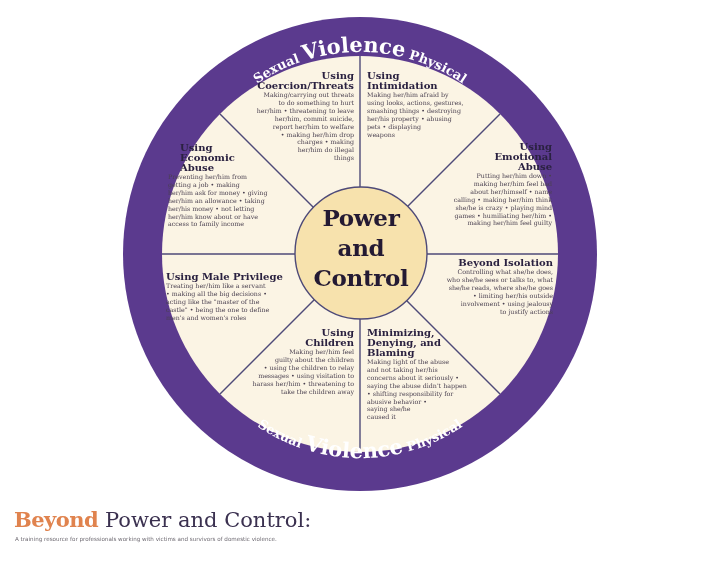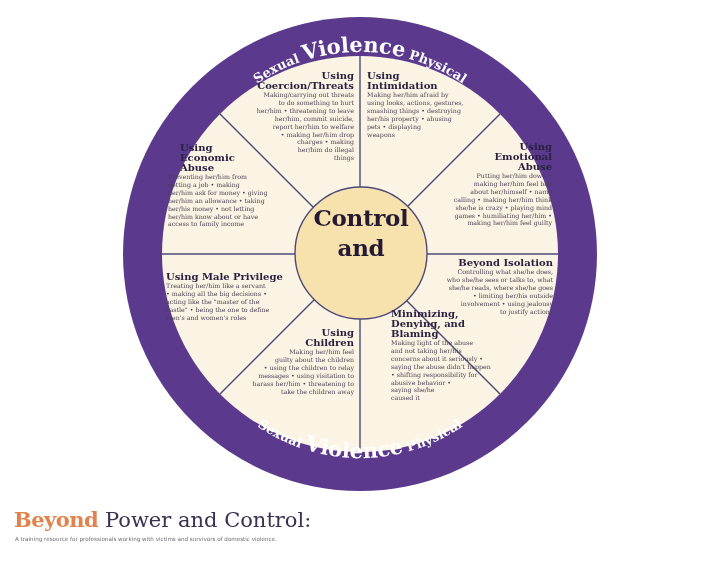--- a/index.html
+++ b/index.html
@@ -105,21 +105,21 @@
 <div class="seg right" style="left:428px; top:258px; width:125px;">
   <div class="title">Beyond Isolation</div>
   <div class="body">Controlling what she/he does,
 who she/he sees or talks to, what
 she/he reads, where she/he goes
 • limiting her/his outside
 involvement • using jealousy
 to justify actions</div>
 </div>
 
-<div class="seg left" style="left:367px; top:309px; width:122px;margin-left:24px;">
+<div class="seg left" style="left:367px; top:328px; width:122px;">
   <div class="title">Minimizing,
 Denying, and
 Blaming</div>
   <div class="body">Making light of the abuse
 and not taking her/his
 concerns about it seriously •
 saying the abuse didn't happen
 • shifting responsibility for
 abusive behavior •
 saying she/he
@@ -153,22 +153,23 @@
   <div class="body">Preventing her/him from
 getting a job • making
 her/him ask for money • giving
 her/him an allowance • taking
 her/his money • not letting
 her/him know about or have
 access to family income</div>
 </div>
 
 <div class="hub-text">
+  <div>Power</div>
+  <div>and</div>
   <div>Control</div>
-  <div>and</div>
 </div>
 
 <div class="footer">
   <div class="footer-title">
     <span class="beyond">Beyond</span><span class="rest"> Power and Control:</span>
   </div>
   <div class="footer-sub">A training resource for professionals working with victims and survivors of domestic violence.</div>
 </div>
 
 </body></html>

